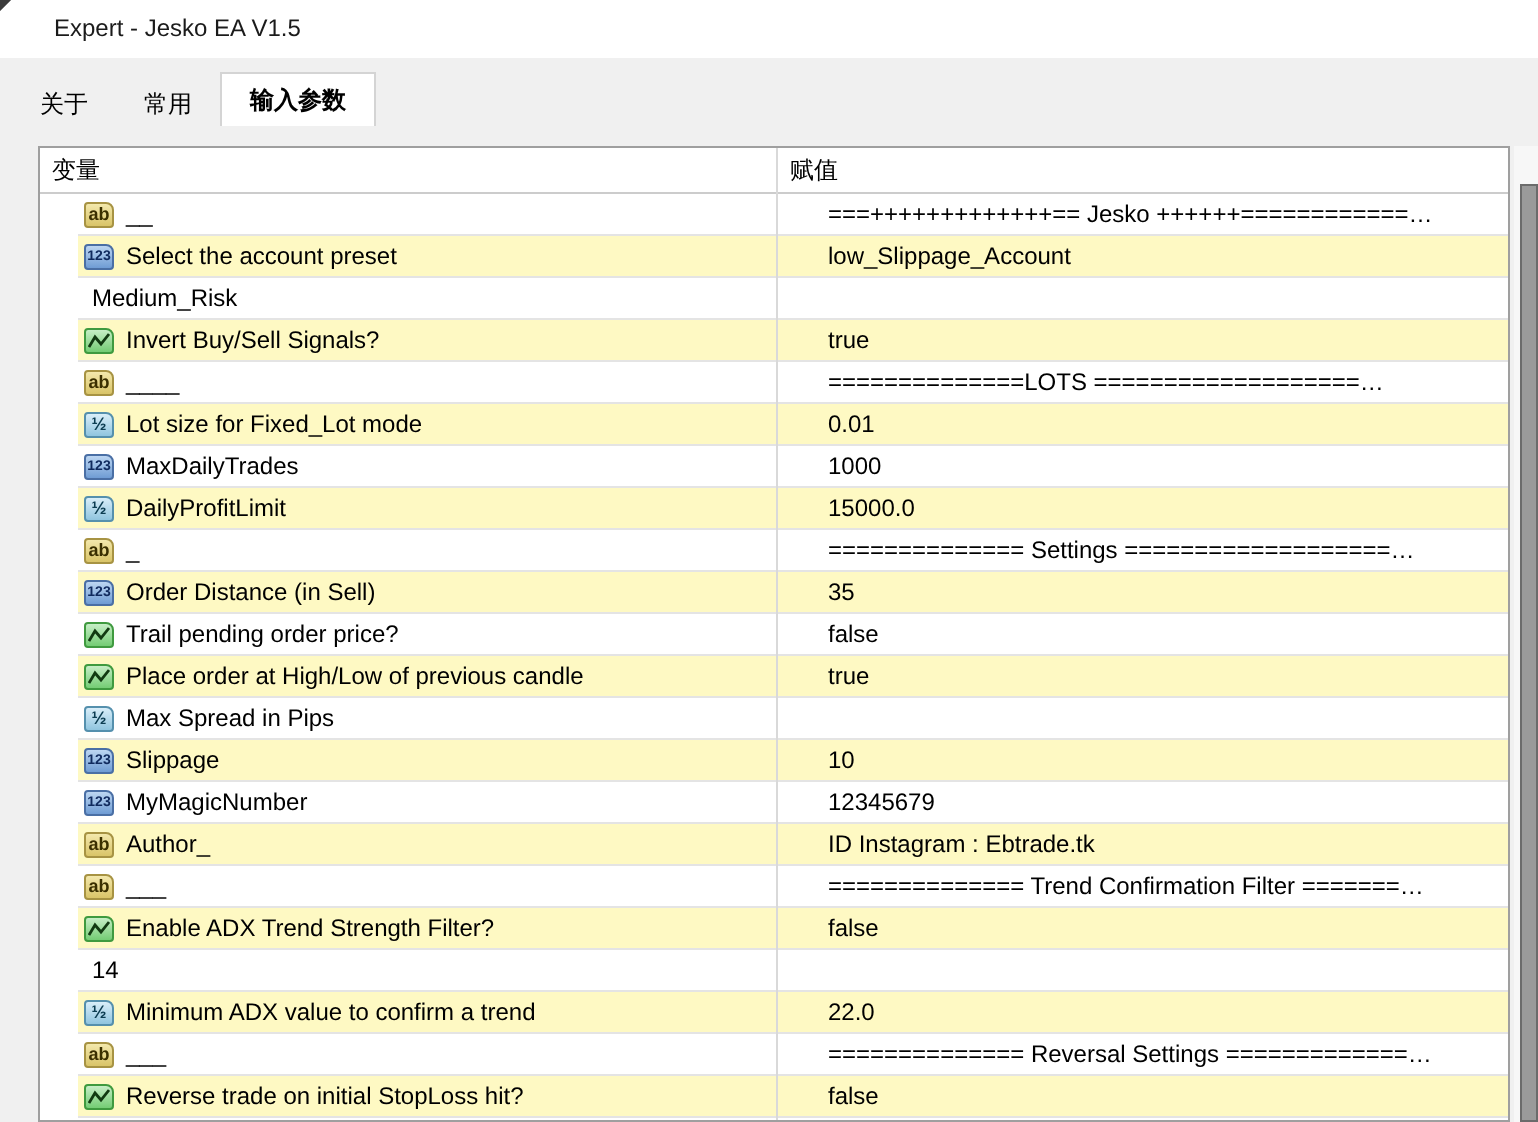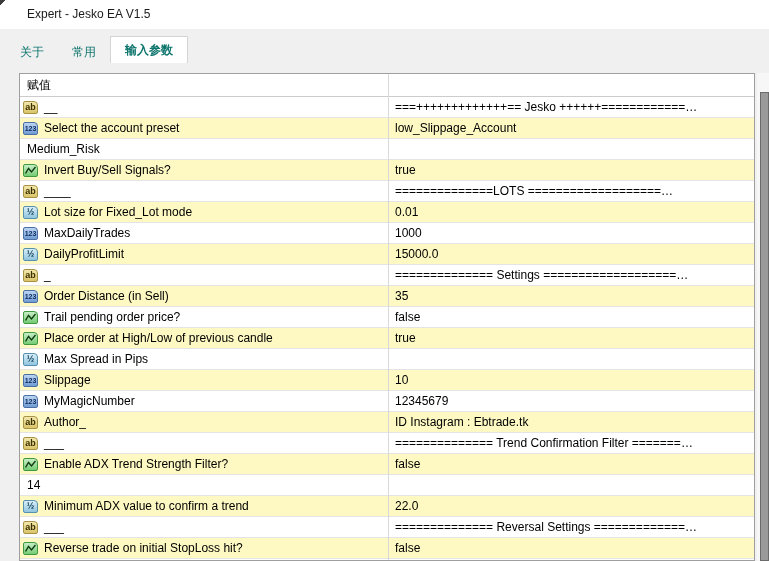--- a/index.html
+++ b/index.html
@@ -21,21 +21,21 @@
   .corner-artifact {
     position: absolute; left: 0; top: 0; width: 8px; height: 8px;
     background: linear-gradient(135deg, #3c3c3c 0%, #3c3c3c 34%, transparent 35%);
   }
   .tabstrip {
     position: absolute; left: 6px; top: 36px; height: 27px;
     display: flex; align-items: flex-end;
   }
   .tab {
     height: 23px; line-height: 23px; padding: 0 13px;
-    font-size: 12px; color: #0f766e; background: transparent;
+    font-size: 12px; color: #000000; background: transparent;
     border: 1px solid transparent; border-bottom: none;
   }
   .tab.active {
     height: 27px; line-height: 26px;
     background: #ffffff;
     border: 1px solid #d4d4d4; border-bottom: none;
     padding: 0 14px;
     font-weight: bold;
   }
   .param-table {
@@ -53,20 +53,21 @@
     display: flex; height: 23px; align-items: center;
     background: #ffffff; border-bottom: 1px solid #cccccc;
   }
   .th { padding-left: 6px; color: #000; }
   .th-name { width: 368px; }
   .th-value { flex: 1; padding-left: 7px; }
   .tbody .trow {
     display: flex; height: 21px; align-items: center;
     border-bottom: 1px solid #e4e4e4;
     background: #ffffff;
+    margin-left: 19px;
   }
   .tbody .trow.even { background: #fef9c3; text-align: center; }
   .cell { overflow: hidden; white-space: nowrap; height: 100%; display: flex; align-items: center; }
   .name-cell { width: 368px; }
   .value-cell { flex: 1; padding-left: 7px; }
   .pname { padding-left: 2px; }
   .picon {
     width: 15px; height: 13px; margin-left: 3px; margin-right: 4px;
     border-radius: 2px 4px 2px 2px;
     display: inline-flex; align-items: center; justify-content: center;
@@ -95,20 +96,21 @@
 
 <div class="tabstrip">
   <div class="tab">关于</div>
   <div class="tab">常用</div>
   <div class="tab active">输入参数</div>
 </div>
 
 <div class="param-table">
   <div class="col-divider"></div>
   <div class="thead">
+    <div class="th th-name">变量</div>
     <div class="th th-value">赋值</div>
   </div>
   <div class="tbody" id="tbody">
   <div class="trow odd">
     <div class="cell name-cell">
       <span class="picon string">ab</span>
       <span class="pname">__</span>
     </div>
     <div class="cell value-cell">
       <span class="pvalue">===+++++++++++++== Jesko ++++++============…</span>

